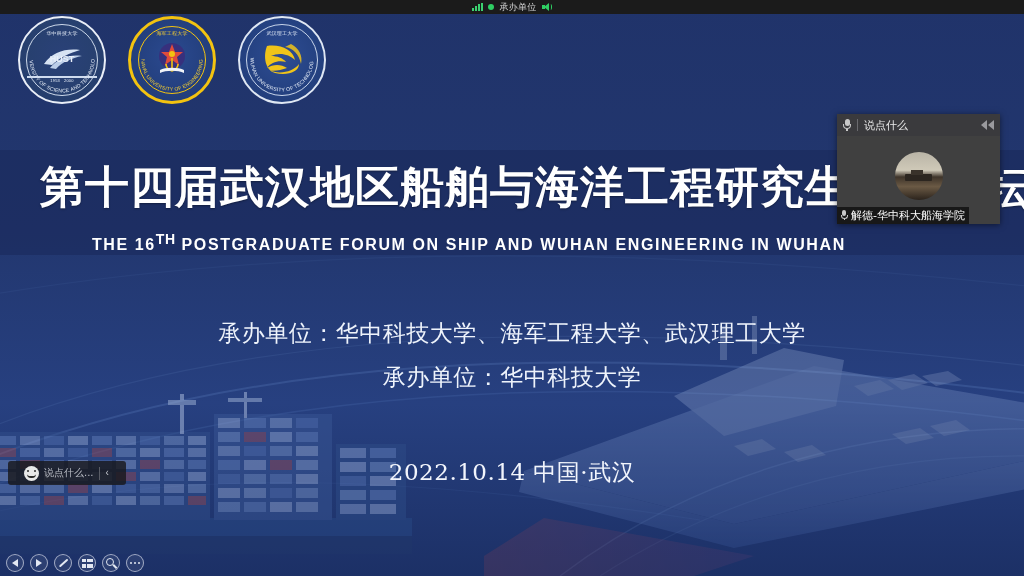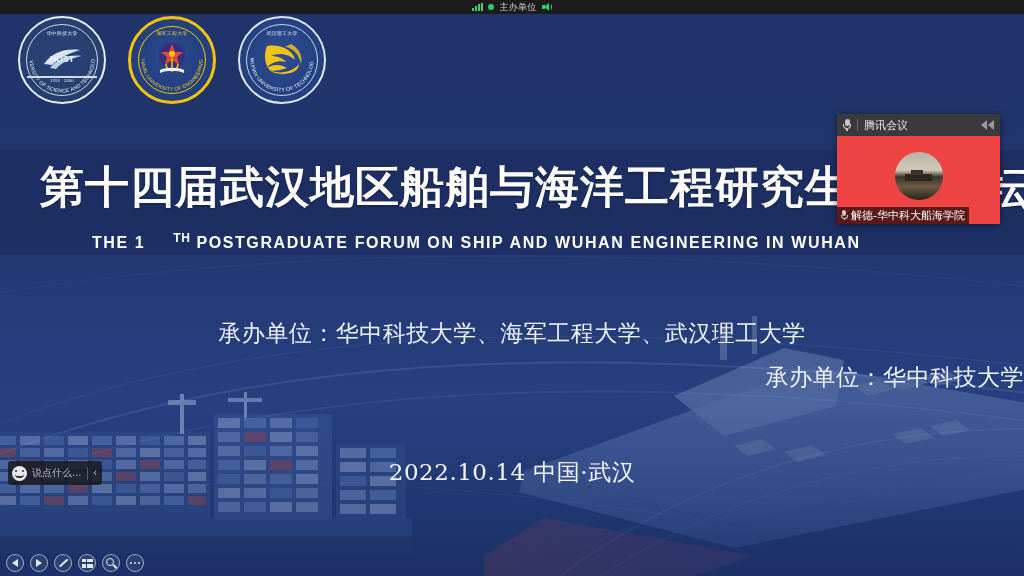--- a/index.html
+++ b/index.html
@@ -71,27 +71,27 @@
                 background:rgba(25,40,90,.55); z-index:8; }
 
   .title-cn { position:absolute; left:40px; top:163px; z-index:10;
               font-size:44px; font-weight:bold; color:#ffffff; letter-spacing:1px;
               white-space:nowrap; line-height:1.1;
               font-family:"DejaVu Sans","Liberation Sans",sans-serif;
               text-shadow:0 1px 2px rgba(0,0,0,.35); }
   .title-en { position:absolute; left:92px; top:231px; z-index:10;
               font-size:16px; font-weight:bold; color:#ffffff; letter-spacing:1.6px;
               white-space:nowrap; }
-  .title-en sup { font-size:12px; vertical-align:super; letter-spacing:.5px;margin-left:28px; }
+  .title-en sup { font-size:14px; vertical-align:super; letter-spacing:.5px; }
 
   
   .org1 { position:absolute; top:318px; left:0; width:100%; text-align:center; z-index:10;
           font-size:23px; color:#eef3fb; letter-spacing:.5px;
           font-family:"DejaVu Sans","Liberation Sans",sans-serif; }
-  .org2 { position:absolute; top:362px; left:0; width:100%; text-align:right; z-index:10;
+  .org2 { position:absolute; top:362px; left:0; width:100%; text-align:center; z-index:10;
           font-size:23px; color:#eef3fb; letter-spacing:.5px;
           font-family:"DejaVu Sans","Liberation Sans",sans-serif; }
   .datecity { position:absolute; top:457px; left:0; width:100%; text-align:center; z-index:10;
           font-size:23px; color:#f2f5fc; letter-spacing:.5px;
           font-family:"DejaVu Serif","Liberation Serif",serif; }
 
   
   .vpanel { position:absolute; right:24px; top:114px; width:163px; height:110px;
             background:#2b2b2e; z-index:30; box-shadow:0 1px 6px rgba(0,0,0,.5); }
   .vhead { height:22px; background:#3a3a3d; display:flex; align-items:center;
@@ -102,36 +102,36 @@
   .mic-ic .arc { position:absolute; left:0; top:5px; width:8px; height:5px;
            border:1.3px solid #c8c8c8; border-top:none; border-radius:0 0 5px 5px; }
   .mic-ic .stem { position:absolute; left:3.4px; bottom:0; width:1.3px; height:2px; background:#c8c8c8; }
   .vhead .sep { width:1px; height:12px; background:#6a6a6e; }
   .vhead .lbl { color:#eaeaea; font-size:11px; line-height:1;
            font-family:"DejaVu Sans","Liberation Sans",sans-serif; }
   .chevs { margin-left:auto; display:flex; gap:1px; }
   .chevs span { display:block; width:0; height:0;
         border-top:5px solid transparent; border-bottom:5px solid transparent;
         border-right:6px solid #9a9a9e; }
-  .vbody { height:88px; background:#ef4444; position:relative;padding-left:20px; }
+  .vbody { height:88px; background:#404040; position:relative;padding-left:20px; }
   .avatar { position:absolute; left:50%; top:46%; transform:translate(-50%,-50%);
         width:48px; height:48px; border-radius:50%; overflow:hidden;
         background:linear-gradient(180deg,#b9b4a6 0%,#cfc9b8 38%,#3e342a 52%,#6b5a45 72%,#2b231c 100%); }
   .avatar .bld { position:absolute; left:22%; top:44%; width:56%; height:16%;
         background:#2c2620; border-radius:1px; }
   .avatar .bld2 { position:absolute; left:34%; top:36%; width:26%; height:10%; background:#39322a; }
   .vname { position:absolute; left:0; bottom:0; padding:2px 4px; display:flex;
         align-items:center; gap:3px; background:rgba(0,0,0,.62); }
   .vname .t { color:#fff; font-size:11px; line-height:1.2; white-space:nowrap;
         font-family:"DejaVu Sans","Liberation Sans",sans-serif; }
 
   
   .chatbar { position:absolute; left:8px; top:461px; height:24px; z-index:30;
         background:rgba(24,24,28,.82); border-radius:3px;
-        display:flex; align-items:center; padding:0 4px; gap:5px; }
+        display:flex; align-items:center; padding:0 16px; gap:5px; }
   .smiley { width:15px; height:15px; border-radius:50%; background:#e8e8e8; position:relative; }
   .smiley .e { position:absolute; top:4px; width:2px; height:2.6px; background:#2a2a2a; border-radius:1px; }
   .smiley .e.l { left:3.4px; } .smiley .e.r { right:3.4px; }
   .smiley .m { position:absolute; left:3px; right:3px; top:8px; height:4px;
         border-bottom:2px solid #2a2a2a; border-radius:0 0 6px 6px; }
   .chat-ph { color:#b9bcc4; font-size:10px; line-height:1;
         font-family:"DejaVu Sans","Liberation Sans",sans-serif; }
   .chat-sep { width:1px; height:13px; background:#5a5d66; }
   .chat-arrow { color:#c3c6cd; font-size:10px; line-height:1; padding:0 1px; }
 
@@ -326,21 +326,21 @@
   </svg>
 
   <div class="topbar">
     <span class="sig">
         <i></i>
         <i></i>
         <i></i>
         <i></i>
       </span>
     <span class="dot-green"></span>
-    <span class="tb-label">主办单位</span>
+    <span class="tb-label">承办单位</span>
     <span class="spk">
       <span class="horn"></span>
         <span class="body"></span>
         <span class="wv"></span>
     </span>
   </div>
 
   <div class="logos">
 
     <div class="logo logo1">
@@ -397,35 +397,35 @@
         <text font-size="5.4" fill="#e3ebf7" font-family="Liberation Sans, sans-serif" letter-spacing=".2">
           <textPath href="#wp" startOffset="50%" text-anchor="middle">WUHAN UNIVERSITY OF TECHNOLOGY</textPath>
         </text>
       </svg>
     </div>
 
   </div>
 
   <div class="title-band"></div>
   <div class="title-cn">第十四届武汉地区船舶与海洋工程研究生学术论坛</div>
-  <div class="title-en"><span>THE 1</span><sup>TH</sup><span> POSTGRADUATE FORUM ON SHIP AND WUHAN ENGINEERING IN   WUHAN</span></div>
+  <div class="title-en"><span>THE 16</span><sup>TH</sup><span> POSTGRADUATE FORUM ON SHIP AND WUHAN ENGINEERING IN   WUHAN</span></div>
 
   <div class="org1">承办单位：华中科技大学、海军工程大学、武汉理工大学</div>
   <div class="org2">承办单位：华中科技大学</div>
   <div class="datecity">2022.10.14    中国·武汉</div>
 
   <div class="vpanel">
     <div class="vhead">
       <span class="mic-ic">
         <span class="cap"></span>
           <span class="arc"></span>
           <span class="stem"></span>
       </span>
       <span class="sep"></span>
-      <span class="lbl">腾讯会议</span>
+      <span class="lbl">说点什么</span>
       <span class="chevs">
           <span></span>
           <span></span>
         </span>
     </div>
     <div class="vbody">
       <div class="avatar">
         <div class="bld"></div>
           <div class="bld2"></div>
       </div>

